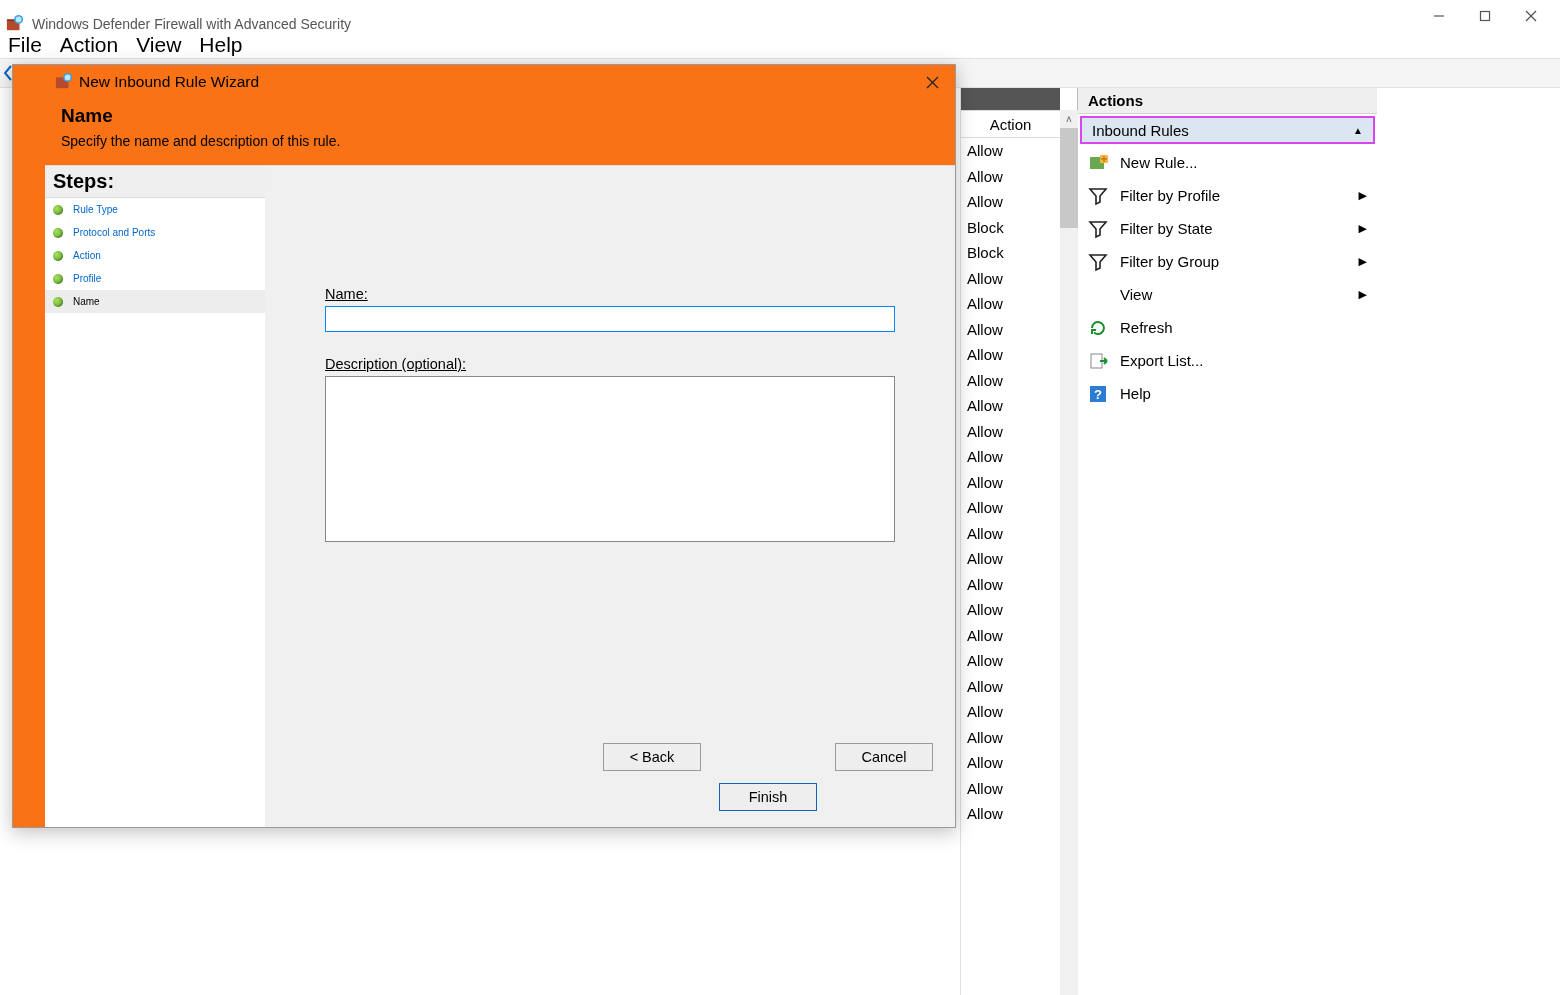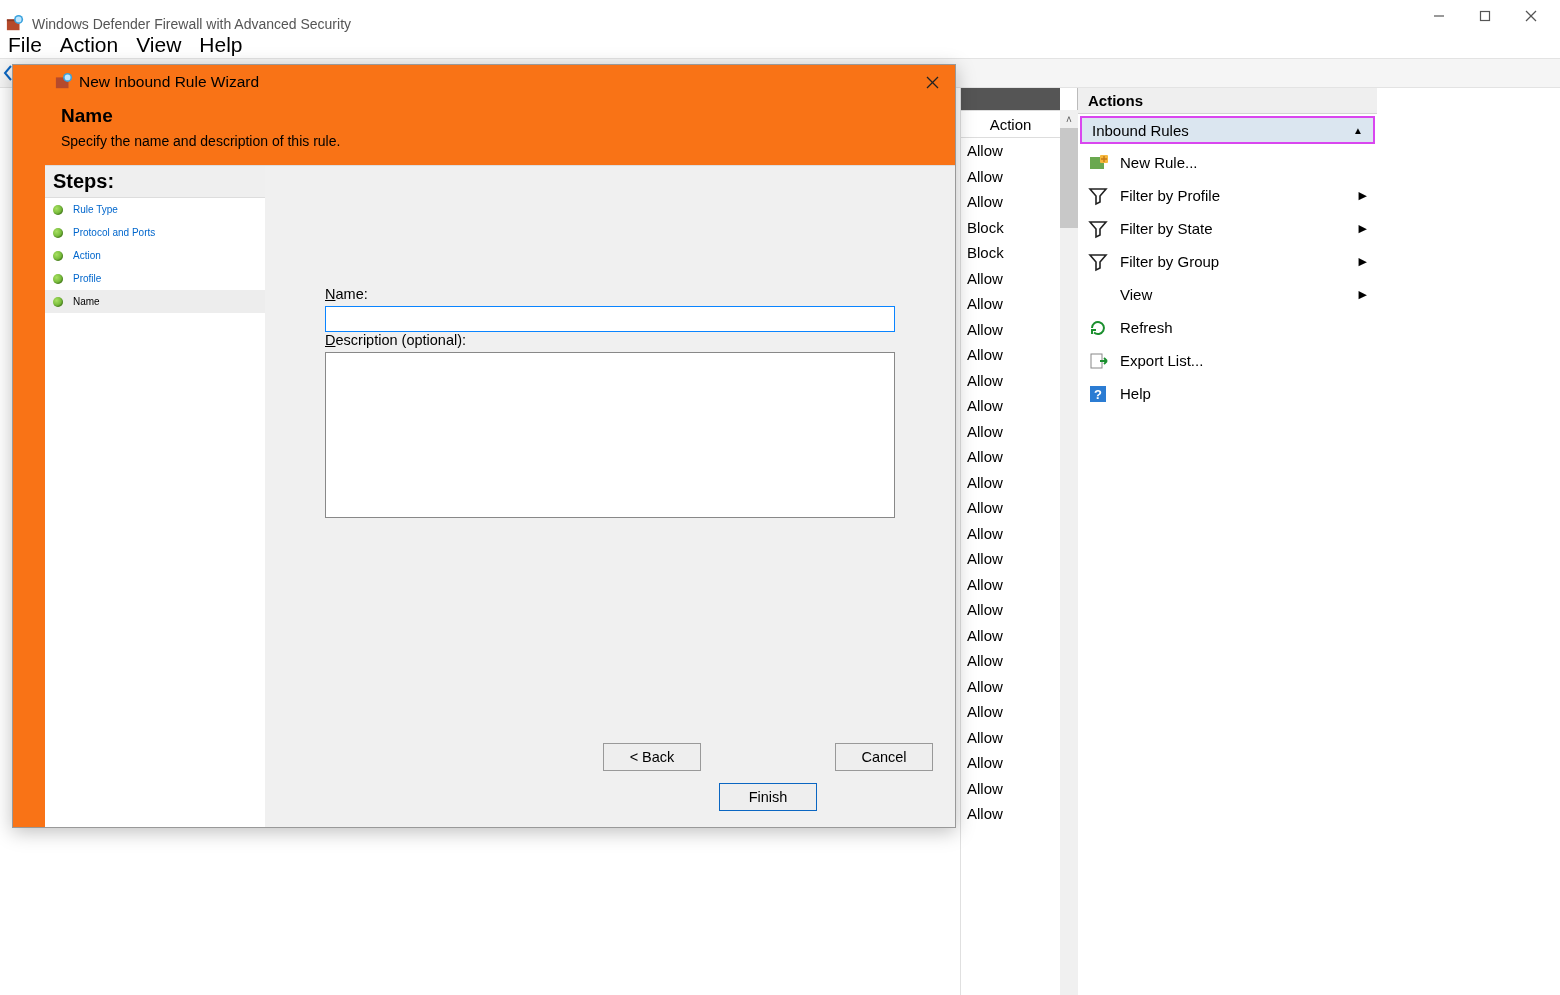--- a/index.html
+++ b/index.html
@@ -71,21 +71,21 @@
   .steps .steps-hdr{background:#efefef;border-bottom:1px solid #ddd;padding:4px 8px;font-weight:700;font-size:20px;}
   .steps ul{list-style:none;}
   .steps li{display:flex;align-items:center;padding:6px 8px;gap:10px;font-size:10px;}
   .steps li .bullet{width:10px;height:10px;border-radius:50%;background:radial-gradient(circle at 35% 35%,#a8e063,#4b9b16);box-shadow:inset -1px -1px 1px rgba(0,0,0,0.25);flex-shrink:0;}
   .steps li a{color:#0066cc;text-decoration:none;}
   .steps li.current{background:#ededed;}
   .steps li.current span.lbl{color:#000;}
 
   
   .page{flex:1;background:#f0f0f0;padding:120px 60px 0 60px;position:relative;}
-  .field{}
+  .field{margin-bottom:24px;text-decoration:underline;}
   .field label{font-size:14.5px;display:block;margin-bottom:4px;}
   .field label .ul{text-decoration:underline;}
   .field input[type=text]{width:570px;height:26px;border:1px solid #0a84ff;padding:2px 6px;font-size:14.5px;background:#fff;outline:none;}
   .field textarea{width:570px;height:166px;border:1px solid #888;padding:4px 6px;font-size:14.5px;background:#fff;resize:none;outline:none;}
 
   .dlg-buttons{position:absolute;bottom:16px;right:22px;display:flex;gap:18px;}
   .dlg-buttons button{width:98px;height:28px;background:#eee;border:1px solid #999;font-size:14.5px;cursor:default;}
   .dlg-buttons button.primary{background:#eee;border:1.6px solid #0a66c2;margin-top:40px;}
 
   

